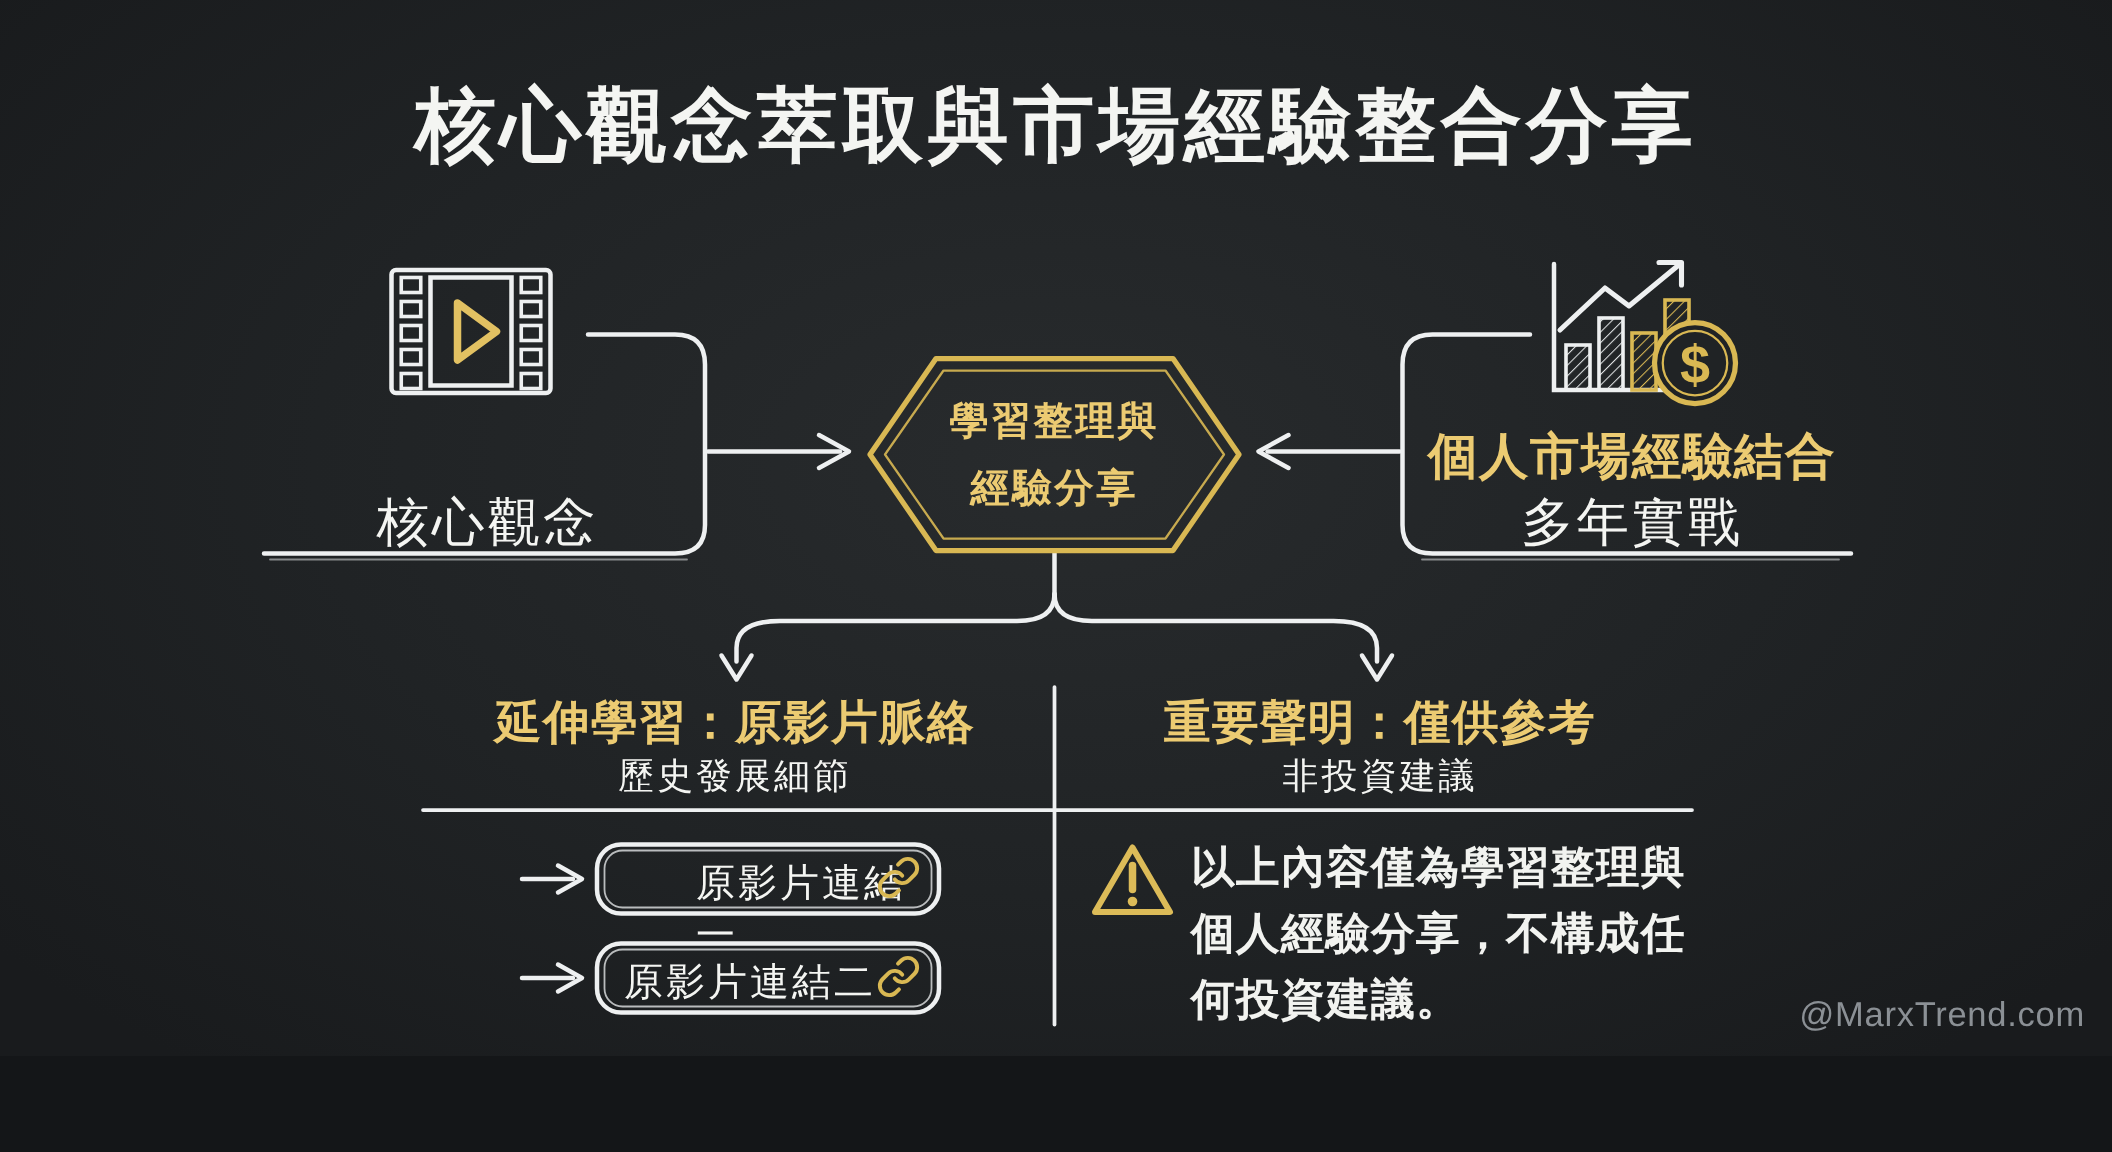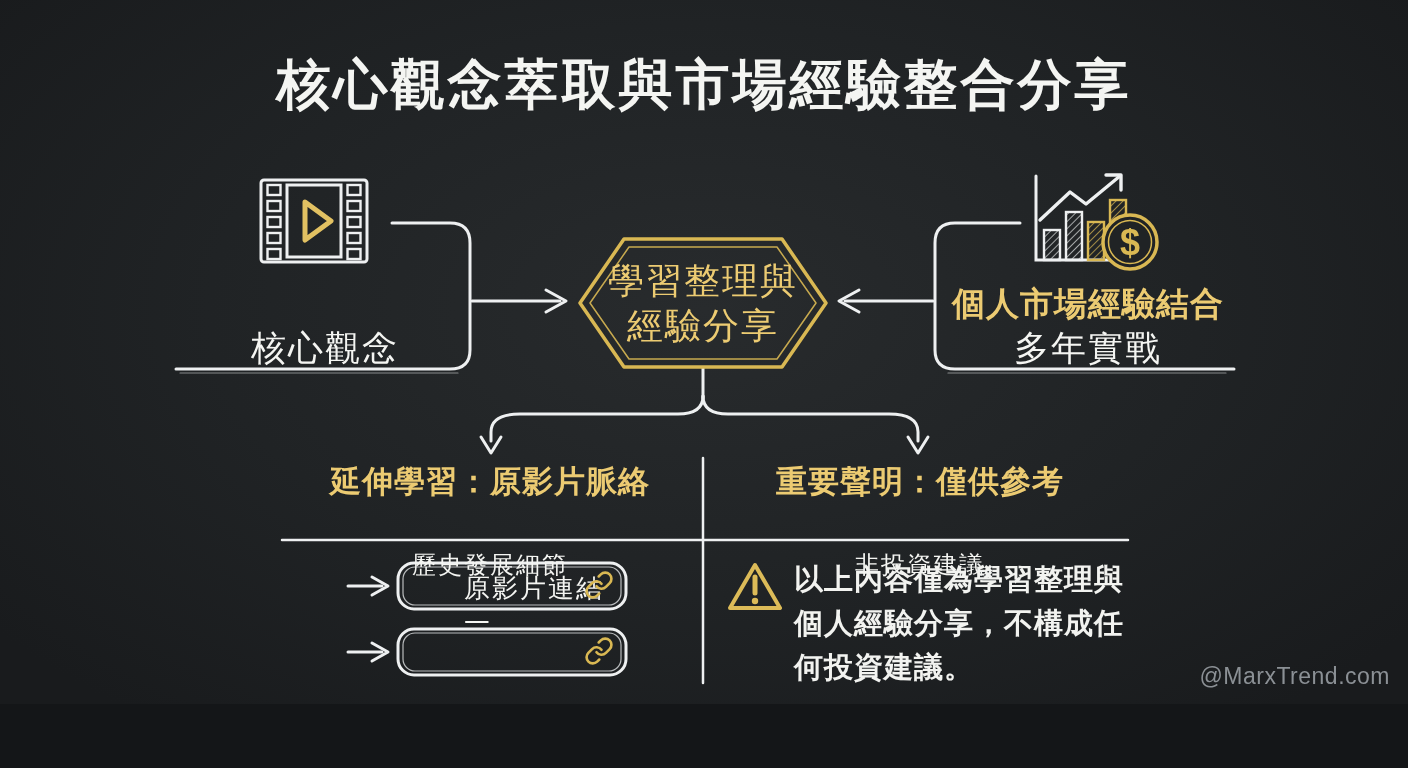--- a/index.html
+++ b/index.html
@@ -12,23 +12,23 @@
   .abs{position:absolute;}
   .ctr{text-align:center;}
   .yellow{color:#eccb72;}
   .white{color:#f4f5f2;}
   .title{
     left:0;right:0;top:52px;font-size:54px;font-weight:bold;color:#f4f5f2;
     letter-spacing:3px;text-align:center;line-height:64px;
   }
   .node-title{font-size:33px;font-weight:bold;letter-spacing:1px;}
   .node-sub{font-size:35px;letter-spacing:2px;}
-  .hex-text{font-size:36px;font-weight:normal;line-height:45px;letter-spacing:2px;}
+  .hex-text{font-size:26px;font-weight:bold;line-height:45px;letter-spacing:2px;}
   .branch-title{font-size:31px;font-weight:bold;letter-spacing:1px;}
-  .branch-sub{font-size:24px;letter-spacing:2px;margin-top:48px;}
+  .branch-sub{font-size:24px;letter-spacing:2px;}
   .link-label{font-size:26px;letter-spacing:2px;color:#f4f5f2;}
   .link-btn{cursor:pointer;}
   .disclaimer{
     font-size:29px;font-weight:bold;line-height:44px;color:#f2f3f0;letter-spacing:1px;
   }
   .watermark{
     right:18px;bottom:14px;font-size:23px;color:#8b9095;letter-spacing:0.5px;
   }
   svg{display:block;}
   .lines{left:0;top:0;pointer-events:none;}
@@ -139,20 +139,21 @@
     <span class="abs link-label" style="left:18px;top:8px;margin-left:48px;">原影片連結一</span>
     <span class="abs" style="left:186px;top:7px;">
       <svg width="30" height="30" viewBox="0 0 24 24" fill="none" stroke="#d9b853" stroke-width="2.1" stroke-linecap="round" stroke-linejoin="round">
         <path d="M10 13a5 5 0 0 0 7.54.54l3-3a5 5 0 0 0-7.07-7.07l-1.72 1.71"></path>
         <path d="M14 11a5 5 0 0 0-7.54-.54l-3 3a5 5 0 0 0 7.07 7.07l1.71-1.71"></path>
       </svg>
     </span>
   </div>
 
   <div class="abs link-btn" style="left:398px;top:629px;width:228px;height:46px;">
+    <span class="abs link-label" style="left:18px;top:8px;">原影片連結二</span>
     <span class="abs" style="left:186px;top:7px;">
       <svg width="30" height="30" viewBox="0 0 24 24" fill="none" stroke="#d9b853" stroke-width="2.1" stroke-linecap="round" stroke-linejoin="round">
         <path d="M10 13a5 5 0 0 0 7.54.54l3-3a5 5 0 0 0-7.07-7.07l-1.72 1.71"></path>
         <path d="M14 11a5 5 0 0 0-7.54-.54l-3 3a5 5 0 0 0 7.07 7.07l1.71-1.71"></path>
       </svg>
     </span>
   </div>
 
   <div class="abs ctr branch-title yellow" style="left:750px;width:340px;top:461px;">重要聲明：僅供參考</div>
   <div class="abs ctr branch-sub white" style="left:750px;width:340px;top:501px;">非投資建議</div>

